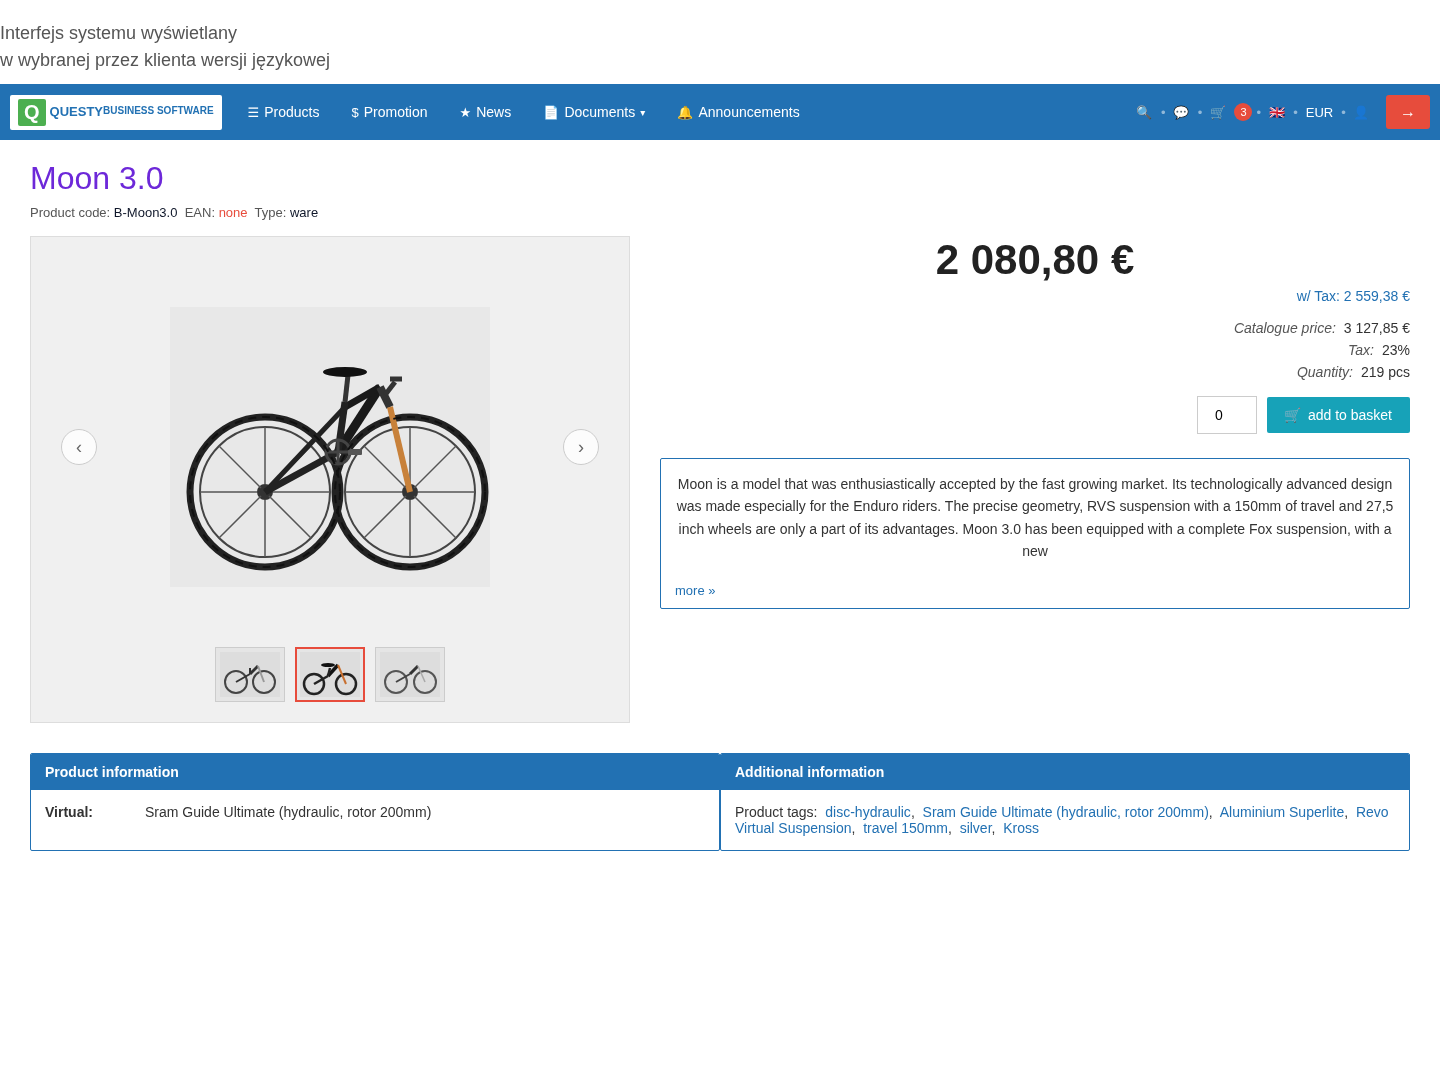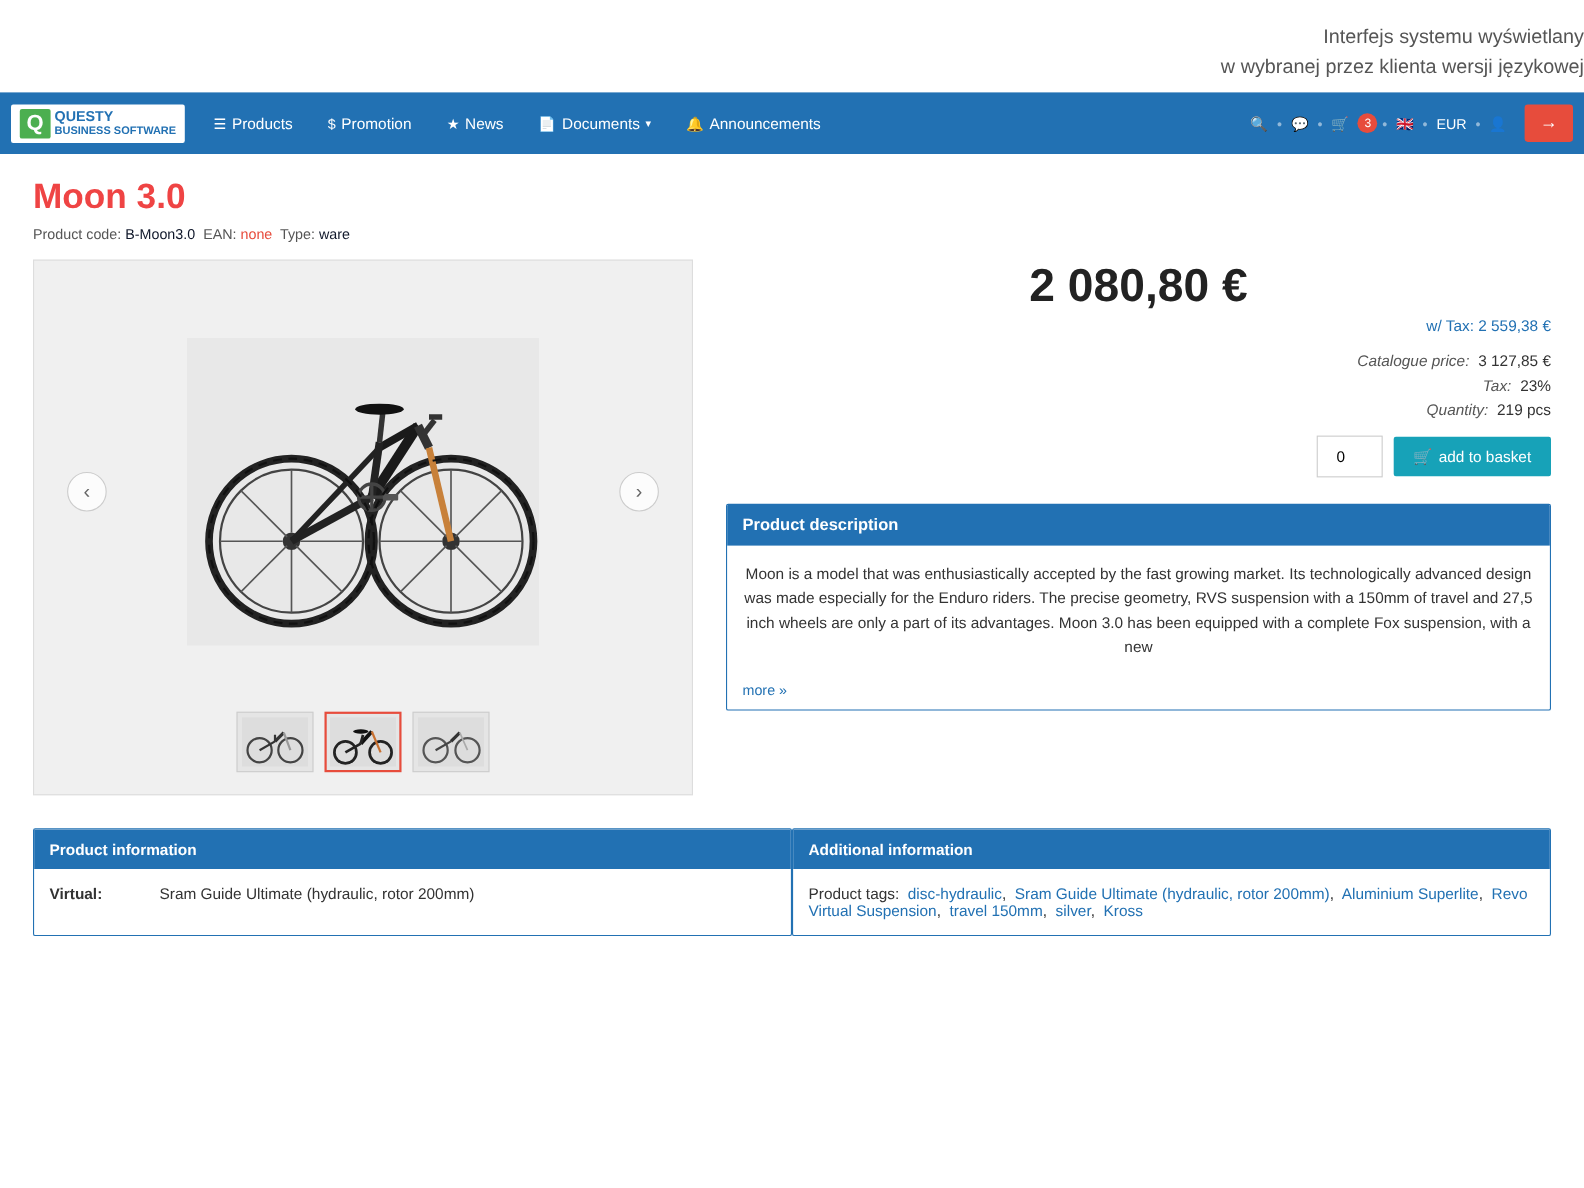--- a/index.html
+++ b/index.html
@@ -1,20 +1,20 @@
 <!DOCTYPE html>
 <html><head>
   <meta charset="utf-8">
   <style>
     * { margin: 0; padding: 0; box-sizing: border-box; }
     body { font-family: Arial, sans-serif; background: #fff; font-size: 14px; color: #333; width: 1440px; }
 
     
     .annotation {
-      text-align: right;
+      text-align: left;
       padding: 20px 0 10px;
       color: #555;
       font-size: 18px;
       line-height: 1.5;
     }
 
     
     .navbar {
       background: #2271b3;
       display: flex;
@@ -35,21 +35,20 @@
       background: #4caf50;
       color: #fff;
       font-weight: bold;
       font-size: 20px;
       padding: 2px 6px;
       border-radius: 2px;
       margin-right: 4px;
     }
     .logo-text {
       display: flex;
-      flex-direction: column;
       font-size: 10px;
       color: #2271b3;
       font-weight: bold;
       line-height: 1.1;
     }
     .logo-text span:first-child { font-size: 13px; font-weight: 900; }
     .nav-links {
       display: flex;
       align-items: center;
       gap: 0;
@@ -106,22 +105,22 @@
     }
 
     
     .main-content {
       padding: 20px 30px;
     }
 
     
     .product-title {
       font-size: 32px;
-      font-weight: bold;
-      color: #ef4444;
+      font-weight: normal;
+      color: #6d28d9;
       margin-bottom: 8px;
     }
     .product-meta {
       font-size: 13px;
       color: #555;
       margin-bottom: 16px;
     }
     .product-meta a { color: #0f172a; text-decoration: none; }
     .product-meta .none { color: #e74c3c; }
 
@@ -513,21 +512,20 @@
       </div>
       <div class="add-to-basket-row">
         <input class="qty-input" type="number" value="0" style="">
         <button class="btn-basket">
           <span>🛒</span>
           <span>add to basket</span>
         </button>
       </div>
 
       <div class="desc-box">
-        <div class="desc-header">Product description</div>
         <div class="desc-body">Moon is a model that was enthusiastically accepted by the fast growing market. Its technologically advanced design was made especially for the Enduro riders. The precise geometry, RVS suspension with a 150mm of travel and 27,5 inch wheels are only a part of its advantages. Moon 3.0 has been equipped with a complete Fox suspension, with a new</div>
         <a class="desc-more">more »</a>
       </div>
     </div>
   </div>
 
   <div class="info-boxes">
     <div class="info-box">
       <div class="info-box-header">Product information</div>
       <div class="info-box-body">

